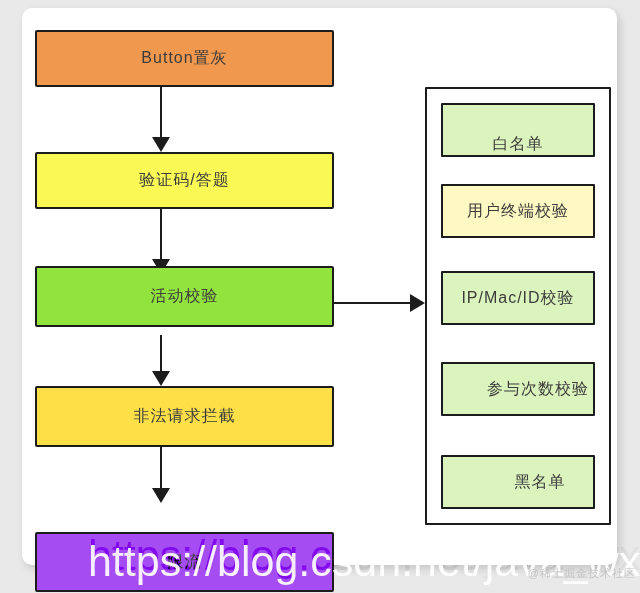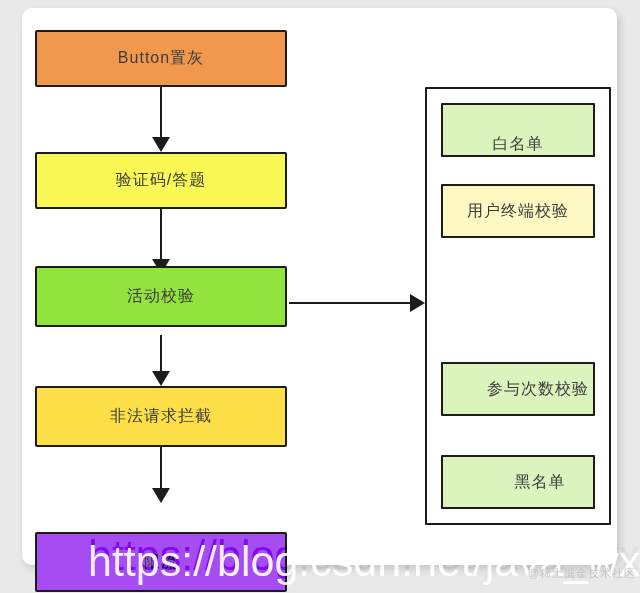--- a/index.html
+++ b/index.html
@@ -13,21 +13,21 @@
   .card {
     position: absolute;
     left: 22px; top: 8px;
     width: 595px; height: 557px;
     background: #ffffff;
     border-radius: 10px;
     box-shadow: 3px 4px 8px rgba(0,0,0,0.15);
   }
   .flow-box {
     position: absolute;
-    left: 35px; width: 252px;
+    left: 35px; width: 299px;
     box-sizing: border-box;
     border: 2px solid #1c1c1c;
     border-radius: 2px;
     display: flex; align-items: center; justify-content: center;
     font-size: 16px; color: #3c3c3c;
     letter-spacing: 1px;
   }
   .v-line {
     position: absolute;
     left: 160px; width: 2px;
@@ -109,20 +109,23 @@
   <div class="h-line"></div>
   <div class="head-right"></div>
   <div class="panel" id="checks-panel">
 
   <div class="panel-item" style="top: 14px; background: rgb(219, 243, 188); align-items: flex-end;">
         <span>白名单</span>
       </div>
       <div class="panel-item" style="top: 95px; background: #fef9c3;">
         <span>用户终端校验</span>
       </div>
+      <div class="panel-item" style="top: 182px; background: rgb(219, 243, 188);">
+        <span>IP/Mac/ID校验</span>
+      </div>
       <div class="panel-item" style="top: 273px; background: rgb(219, 243, 188); padding-left: 40px;">
         <span>参与次数校验</span>
       </div>
       <div class="panel-item" style="top: 366px; background: rgb(219, 243, 188); padding-left: 44px;">
         <span>黑名单</span>
       </div>
     </div>
 <div class="flow-box" style="top: 30px; height: 57px; background: rgb(240, 152, 78);">
       <span>Button置灰</span>
     </div>

